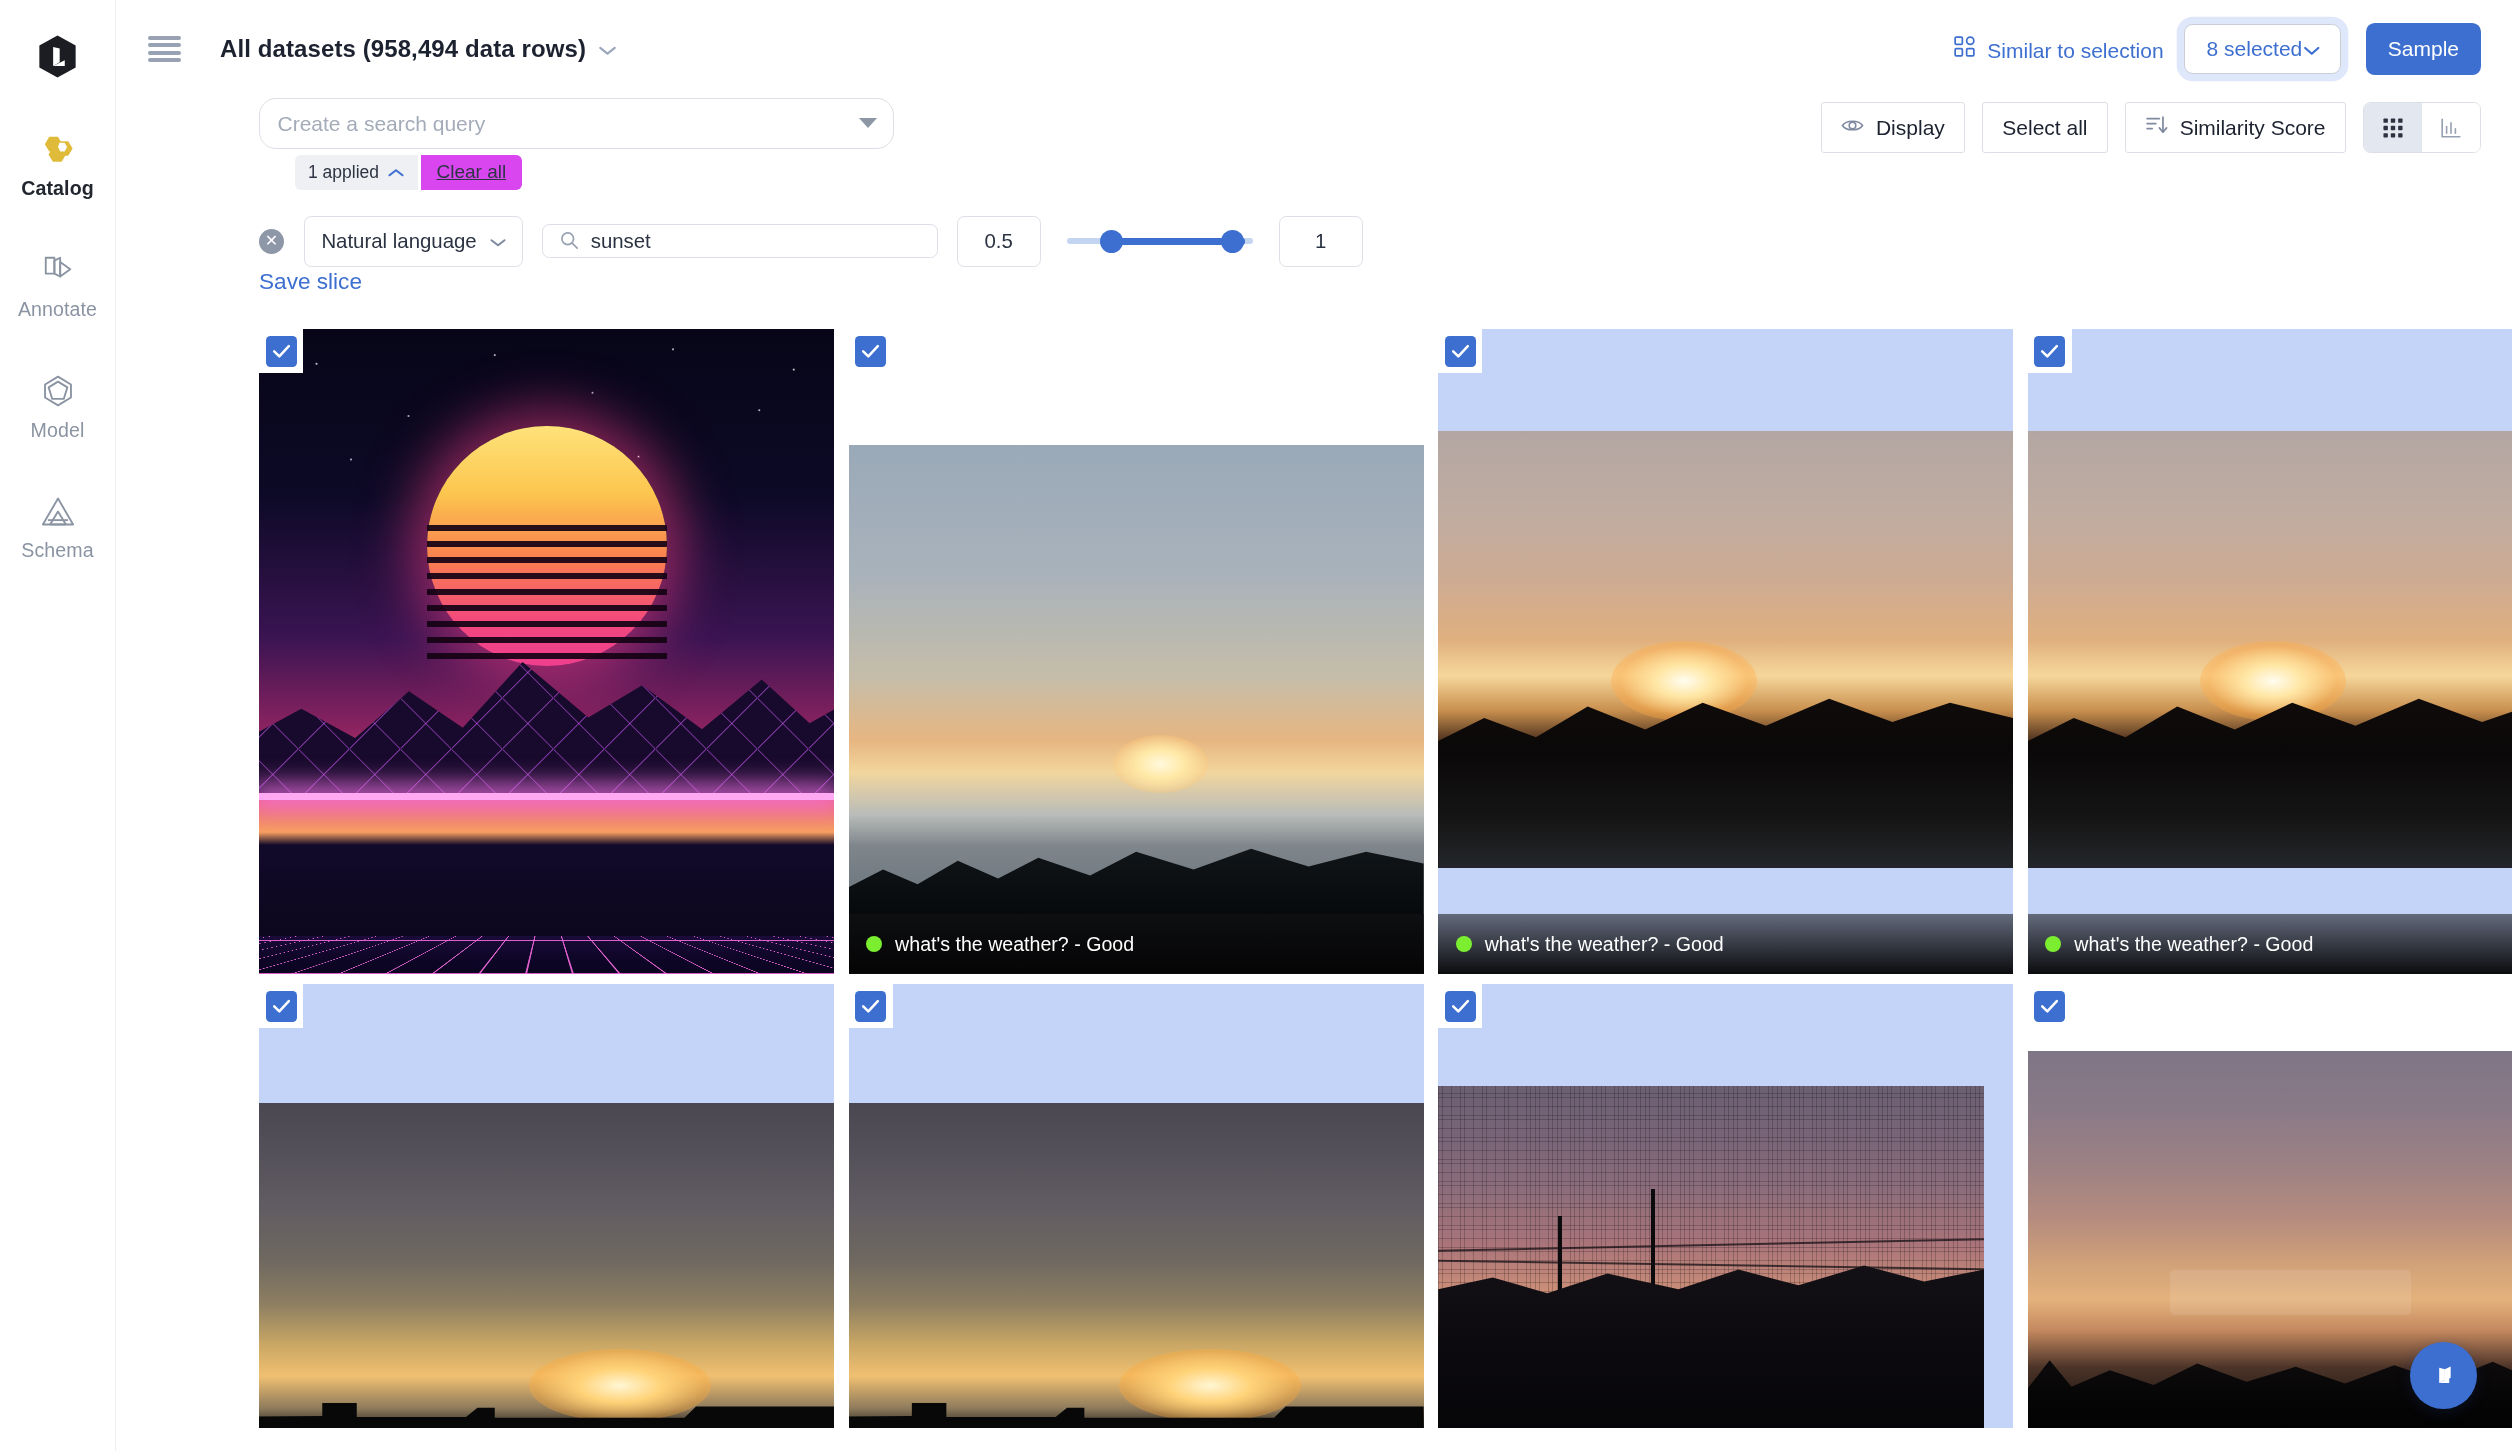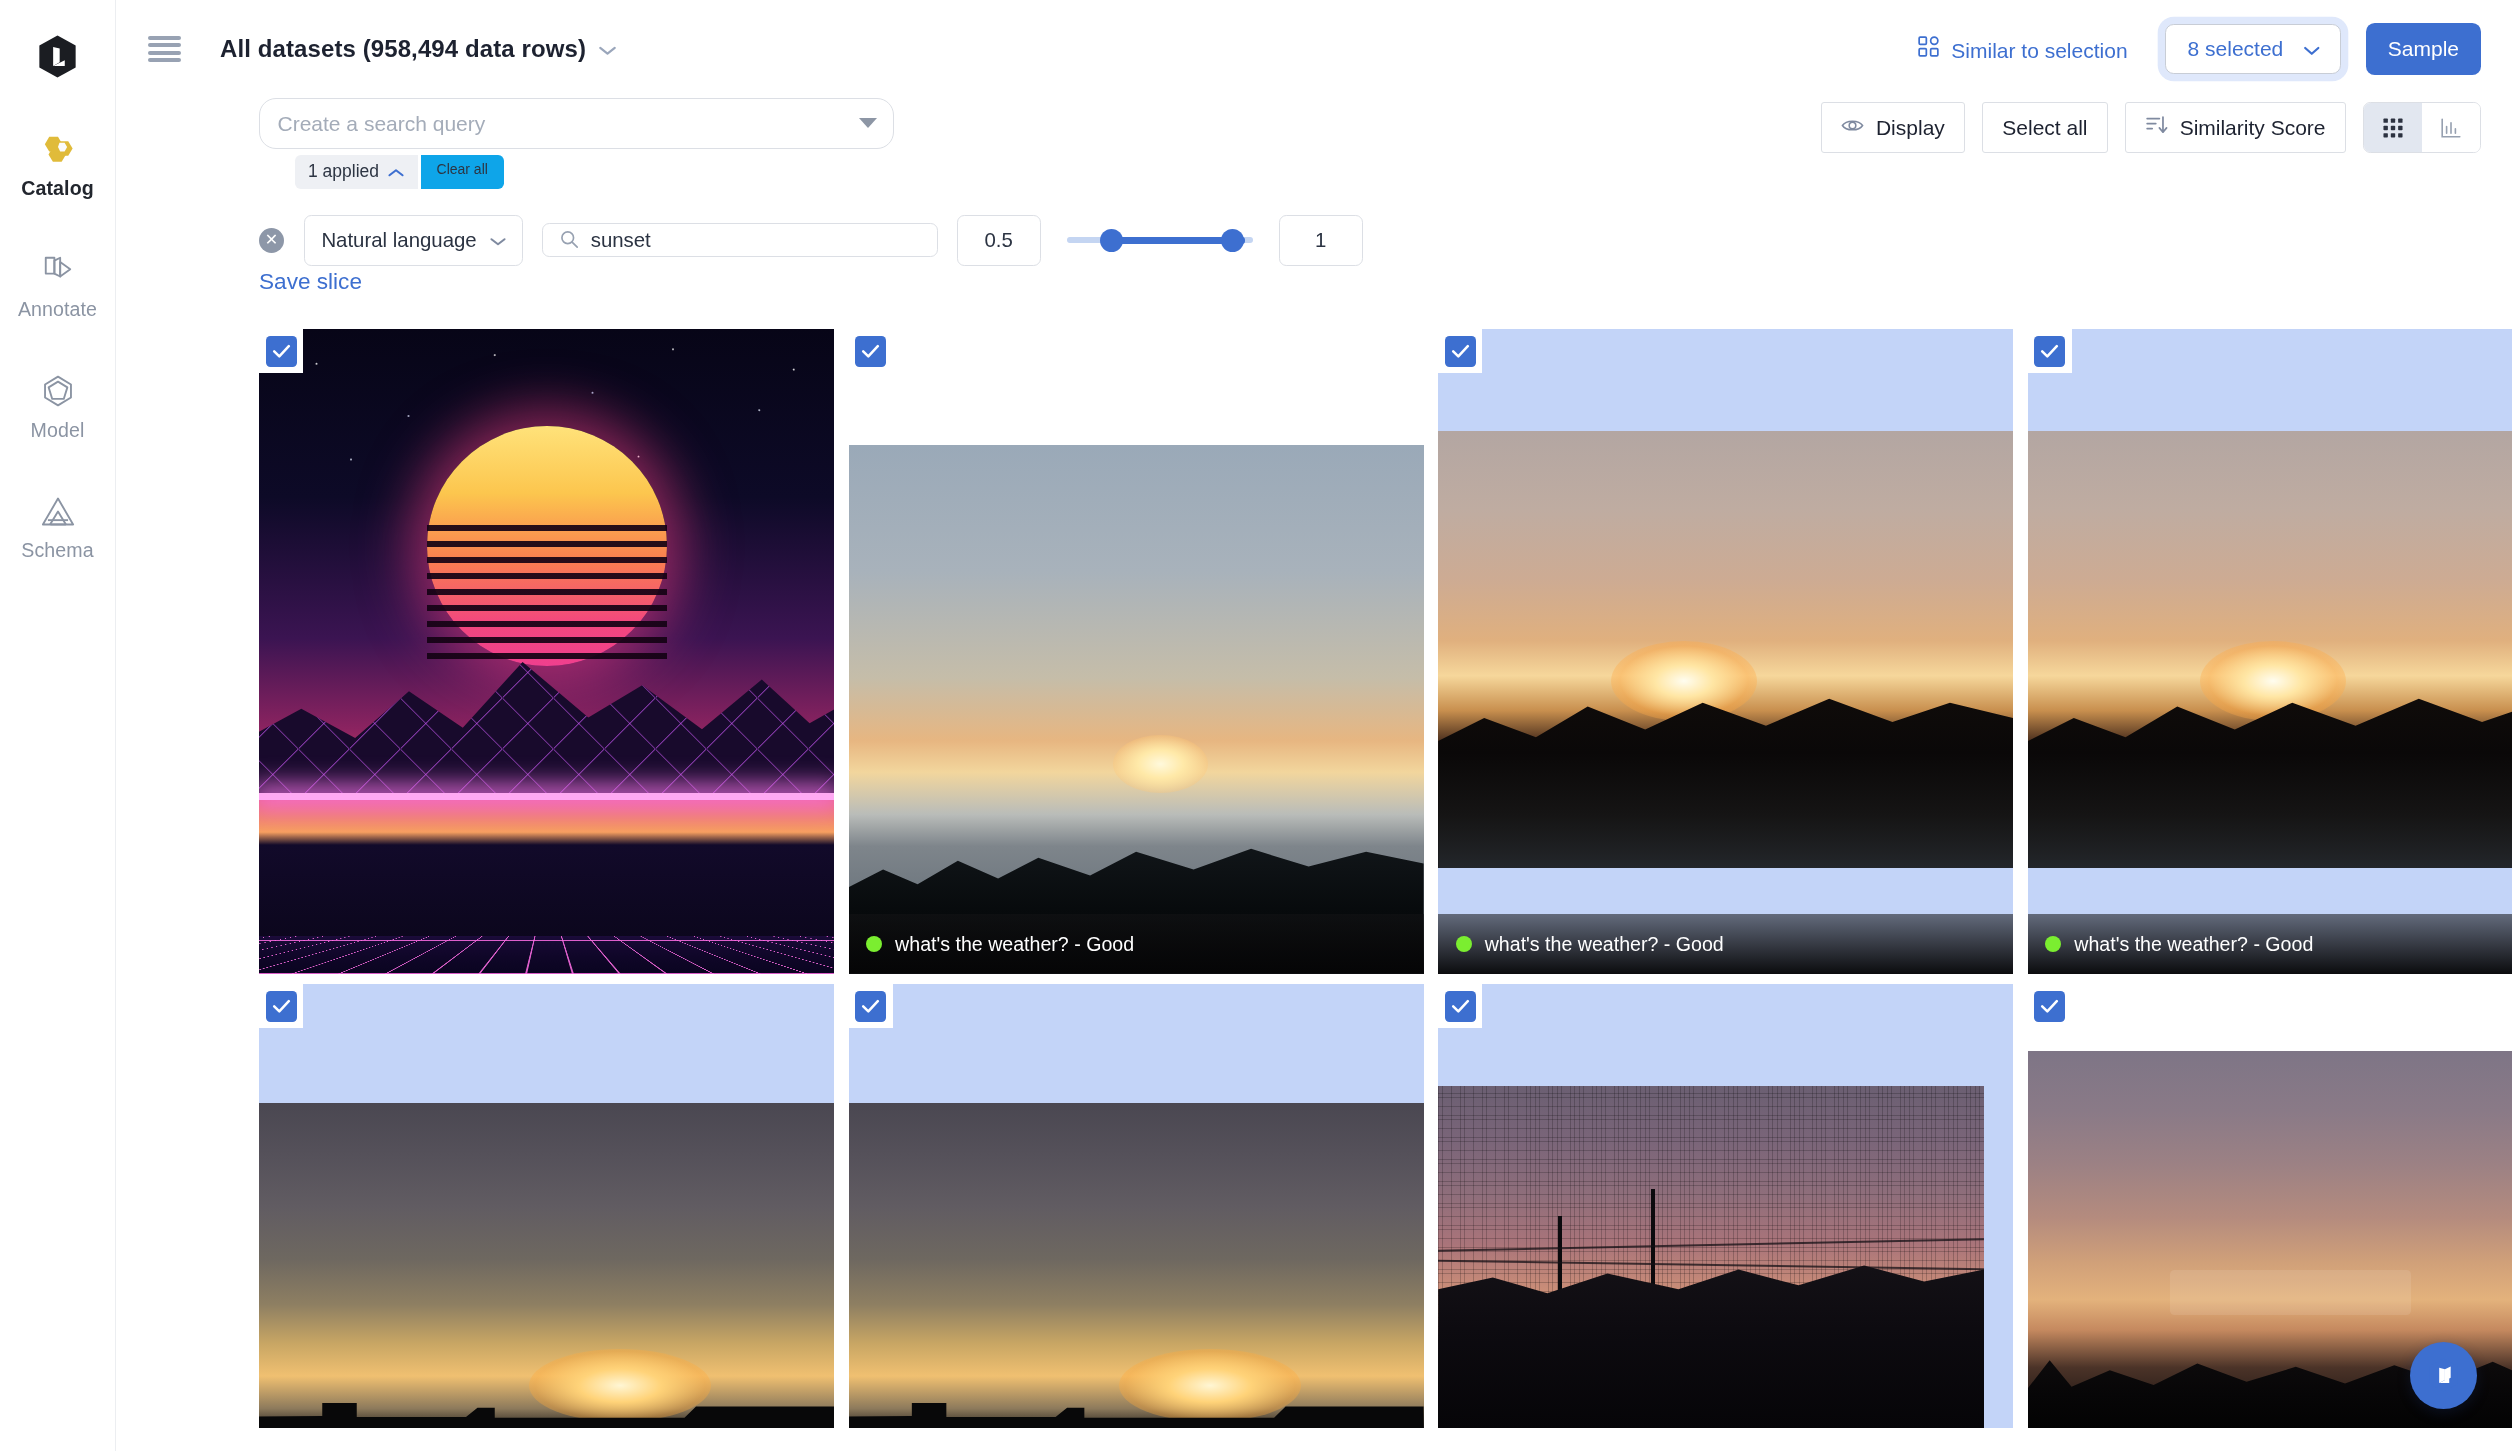--- a/index.html
+++ b/index.html
@@ -56,25 +56,25 @@
   .hamburger { width: 33px; height: 26px; display:flex; flex-direction:column; justify-content:space-between; cursor:pointer; }
   .hamburger i { display:block; height: 3.6px; border-radius: 2.2px; background: #98a2b3; }
   .ds-title {
     margin-left: 39px; font-size: 24px; color: #1d2230; font-weight: 700; letter-spacing: 0.1px;
     display: flex; align-items: center; gap: 11.6px; cursor: pointer;
   }
   .spacer { flex: 1 1 auto; }
 
   .sim-sel { display:flex; align-items:flex-end; gap: 11.6px; color:#3d6fd0; font-size: 21px; cursor: pointer; }
   .sel-count {
-    margin-left: 37px;
+    margin-left: 20px;
     border: 1.5px solid #c8cdd6; border-radius: 8.7px;
     background: #fff; color: #3d6fd0; font-size: 21px;
     padding: 12.4px 19px 12.4px 22px;
-    display:flex; align-items:center; gap: 20px;
+    display:flex; align-items:center; gap: 1px;
     box-shadow: 0 0 0 7.3px #dfe8fb;
     cursor: pointer;
   }
   .btn-sample {
     margin-left: 25px;
     background: #3d6fd0; color: #fff; font-size: 21px;
     border: none; border-radius: 8.7px;
     padding: 14px 22px; cursor: pointer;
   }
 
@@ -95,23 +95,23 @@
     border-left: 9.5px solid transparent; border-right: 9.5px solid transparent;
     border-top: 10.2px solid #8d96a5;
   }
   .chiprow { display: flex; margin-top: 5.8px; padding-left: 36px; }
   .chip-applied {
     background: #eef0f4; color: #2d3543; font-size: 17.5px;
     padding: 6.5px 14.6px 6.5px 13px; border-radius: 5.8px 0 0 5.8px;
     display: flex; align-items: center; gap: 8.7px; cursor: pointer;
   }
   .chip-clear {
-    background: #0ea5e9; color: #2d3543; font-size: 14px;
+    background: #d946ef; color: #2d3543; font-size: 19px;
     padding: 6.5px 16px; border-radius: 0 5.8px 5.8px 0;
-    margin-left: 2.2px; cursor: pointer;
+    margin-left: 2.2px; cursor: pointer; text-decoration: underline;
   }
 
   
   .filterrow {
     padding-left: 143px; margin-top: 26px;
     display: flex; align-items: center;
   }
   .filter-remove {
     width: 25px; height: 25px; border-radius: 50%;
     background: #8d97a8; color: #fff;

